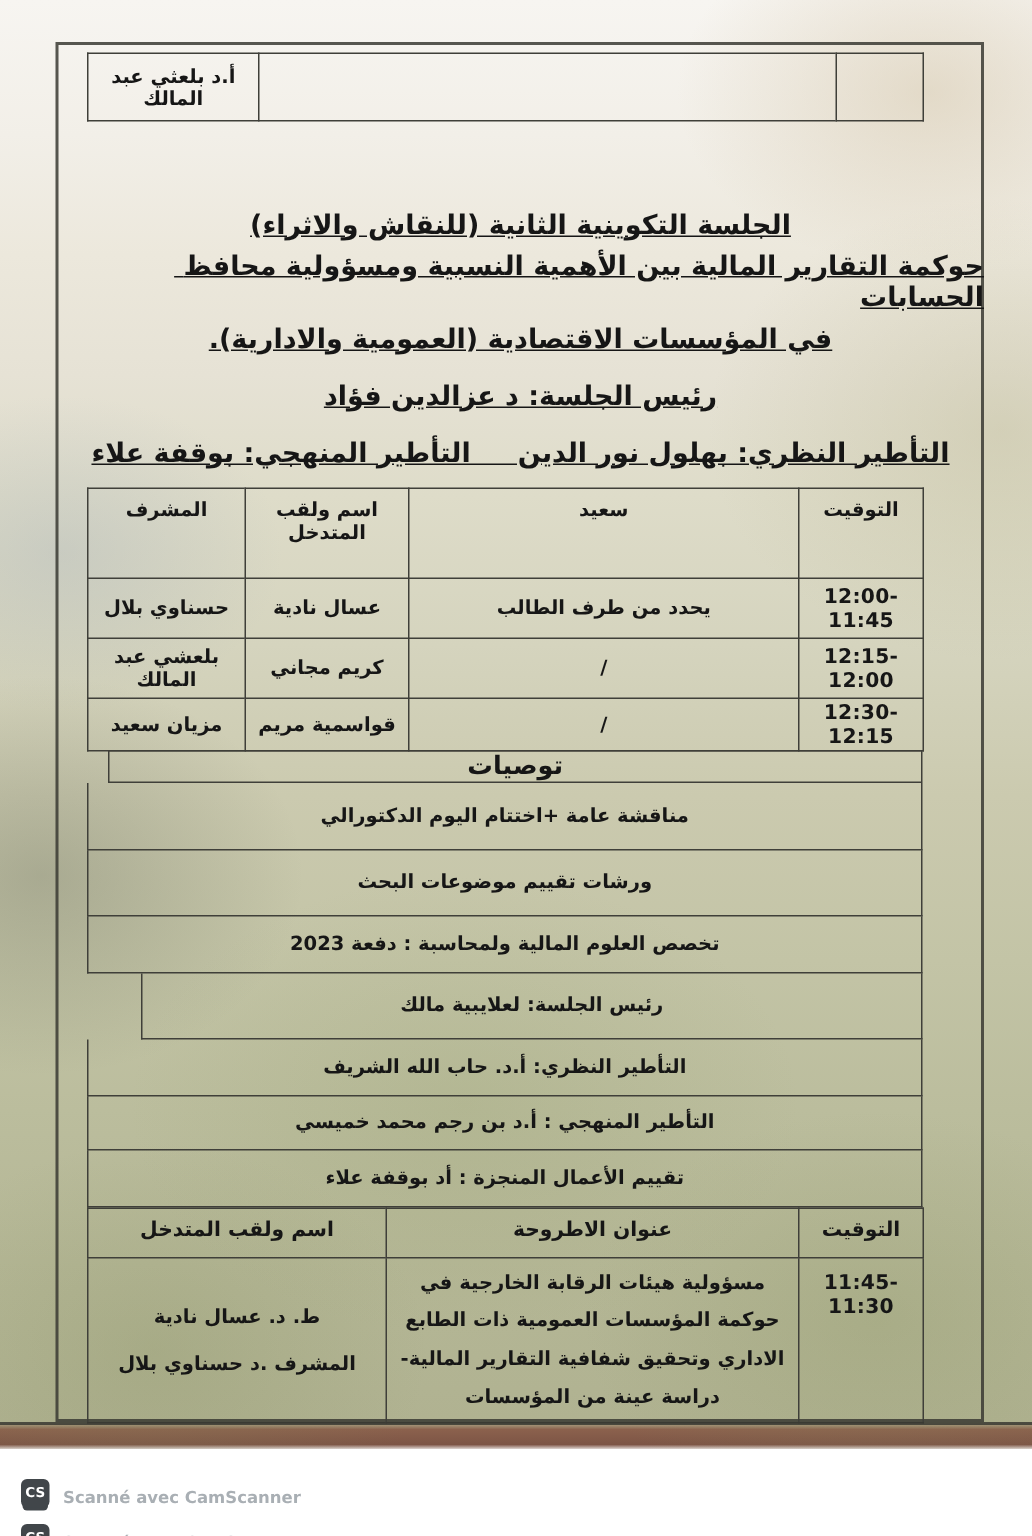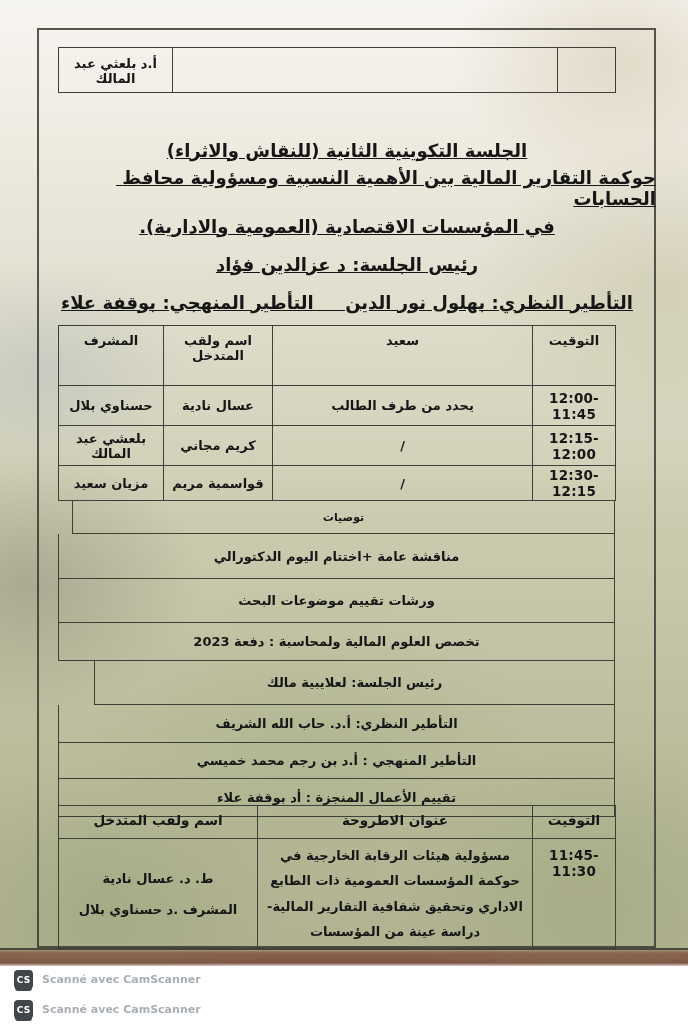--- a/index.html
+++ b/index.html
@@ -36,21 +36,21 @@
     border-top:2px solid rgba(58,58,50,.85);
   }
   .footer-strip{
     position:absolute; left:0; top:966px; width:688px; height:58px; background:#ffffff;
   }
   
   table{ border-collapse:collapse; table-layout:fixed; width:557px; }
   td, th{ border:1px solid #3f3f39; font-weight:700; text-align:center; overflow:hidden; }
   .abs{ position:absolute; left:58px; }
   
-  .t-top{ top:47px; }
+  .t-top{ top:35px; }
   .t-top td{ font-size:13px; }
   .t-top .name-cell{ vertical-align:top; padding-top:8px; }
   .t-top .break-row td{ height:36px; font-size:14px; }
   
   .intro{ position:absolute; left:38px; top:131px; width:618px; }
   .intro-line{
     height:38px; display:flex; align-items:center; justify-content:center;
     font-size:18px; white-space:pre-wrap; text-align:right;text-decoration:underline;
   }
   
@@ -58,39 +58,40 @@
   .t-session th{ height:60px; vertical-align:top; padding-top:7px; font-size:13px; }
   .t-session td{ font-size:13px; }
   .time{ direction:ltr; unicode-bidi:embed; font-size:13.5px; letter-spacing:.2px; }
   
   .notes{ position:absolute; left:58px; top:500px; width:557px; }
   .note-row{
     border:1px solid #3f3f39; border-top:none; display:flex;
     align-items:center; justify-content:center; font-size:13px; text-align:center;
   }
   .note-row:first-child{ border-top:1px solid #3f3f39; }
-  .note-row:nth-child(1){ height:34px; font-size:11px;margin-left:14px; }
+  .note-row:nth-child(1){ height:22px; font-size:17px;margin-left:14px; }
   .note-row:nth-child(2){ height:45px; }
   .note-row:nth-child(3){ height:44px; }
   .note-row:nth-child(4){ height:38px; }
   .note-row:nth-child(5){ height:44px;margin-left:36px; }
   .note-row:nth-child(6){ height:38px; }
   .note-row:nth-child(7){ height:36px; }
   .note-row:nth-child(8){ height:38px; }
   
   .t-thesis{ top:805px; }
   .t-thesis th{ height:33px; font-size:13.5px; vertical-align:top; padding-top:6px; }
   .t-thesis td{ height:82px; font-size:13px; vertical-align:middle; }
   .t-thesis .title-cell{ line-height:1.95; padding:4px 6px; }
   .t-thesis .time-cell{ vertical-align:top; padding-top:8px; }
   .speaker-l1{ margin-bottom:16px; }
   
   .wm{
-    position:absolute; left:14px; display:flex; align-items:center; gap:9px;
+    position:absolute; left:14px; display:flex; align-items:flex-end; gap:9px;
     direction:ltr;
+    margin-top:16px;
   }
   .wm-1{ top:970px; } .wm-2{ top:1000px; }
   .wm-badge{
     width:19px; height:19px; background:#41464a; border-radius:4px;
     color:#fff; font-size:9px; font-weight:700;
     display:flex; align-items:center; justify-content:center;
     box-shadow:0 3px 0 -1px #41464a;
   }
   .wm-text{ color:#a9afb4; font-size:11px; font-weight:700; }
 </style>

